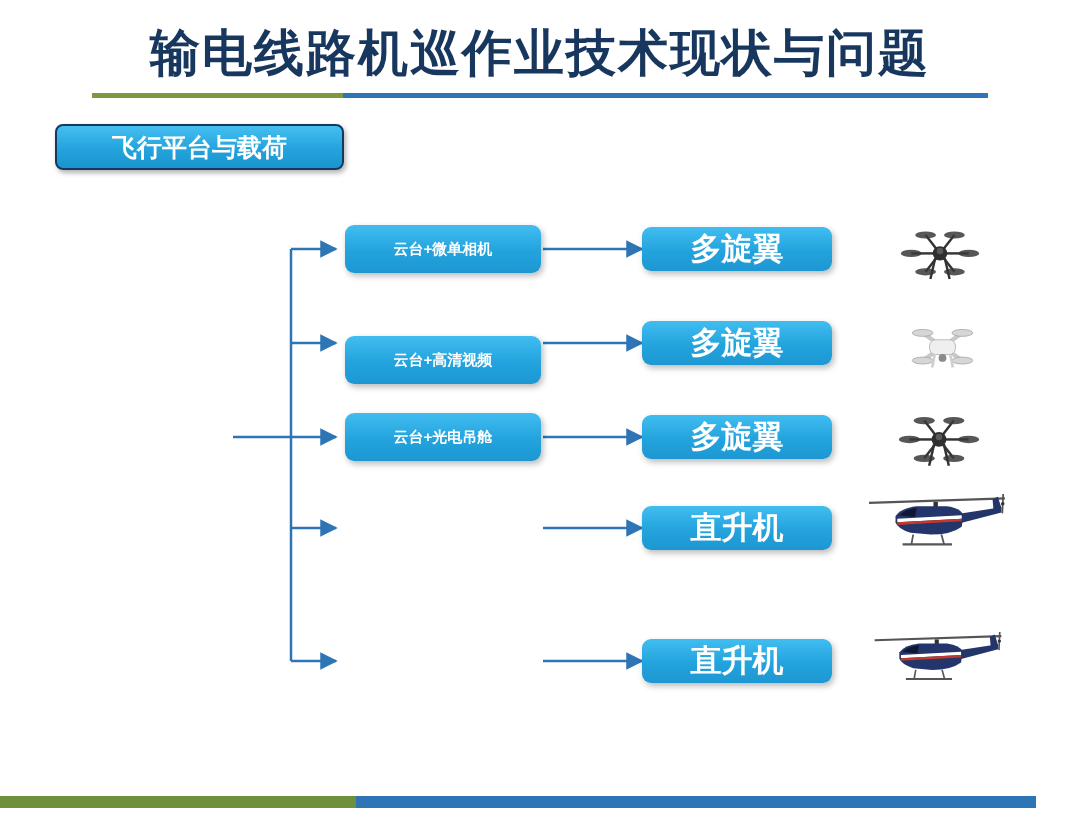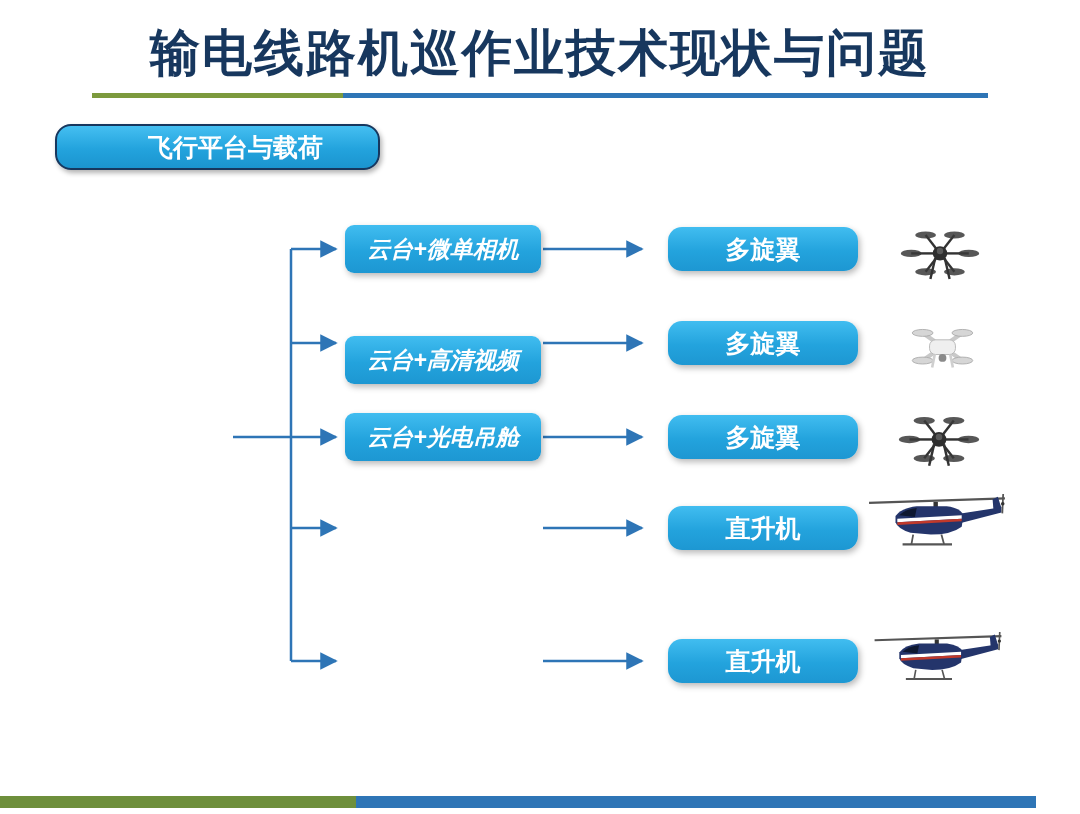--- a/index.html
+++ b/index.html
@@ -18,37 +18,36 @@
     color:#17375E;
   }
   .title-rule{position:absolute;top:93px;left:92px;width:896px;height:5px;display:flex;}
   .title-rule .seg-green{width:28%;height:100%;background:#7C9A3D;}
   .title-rule .seg-blue{width:72%;height:100%;background:#2E75B6;}
   
   .badge{
     position:absolute;left:55px;top:124px;width:285px;height:42px;
     display:flex;align-items:center;justify-content:center;
     background:linear-gradient(180deg,#45BFF1 0%,#23A3DD 55%,#1B94CF 100%);
-    border:2px solid #17375E;border-radius:16px;
+    border:2px solid #17375E;border-radius:8px;
     color:#ffffff;font-size:25px;font-weight:bold;
     box-shadow:2px 3px 5px rgba(0,0,0,0.3);
-    padding-left:36px;
   }
   
   .node{
     position:absolute;
     display:flex;align-items:center;justify-content:center;
     color:#ffffff;font-weight:bold;
     background:linear-gradient(180deg,#41BDF0 0%,#23A3DD 55%,#1D97D2 100%);
     border-radius:9px;
     box-shadow:2px 3px 6px rgba(0,0,0,0.28);
   }
   .node.root{left:68px;top:408px;width:164px;height:58px;font-size:24px;}
-  .node.mid{left:345px;width:196px;height:48px;font-size:23px;font-style:italic;}
-  .node.plat{left:668px;width:190px;height:44px;font-size:25px;border-radius:14px;}
+  .node.mid{left:345px;width:196px;height:48px;font-size:15px;}
+  .node.plat{left:642px;width:190px;height:44px;font-size:31px;}
   
   svg.connectors{position:absolute;left:0;top:0;pointer-events:none;}
   svg.connectors line{stroke:#2E75B6;stroke-width:2.5;}
   
   .vehicle{position:absolute;}
   
   .footer-rule{position:absolute;left:0;top:796px;width:1080px;height:12px;display:flex;}
   .footer-rule .seg-green{width:33%;height:100%;background:#6E8F3C;}
   .footer-rule .seg-blue{width:67%;height:100%;background:#2E75B6;}
 </style>

